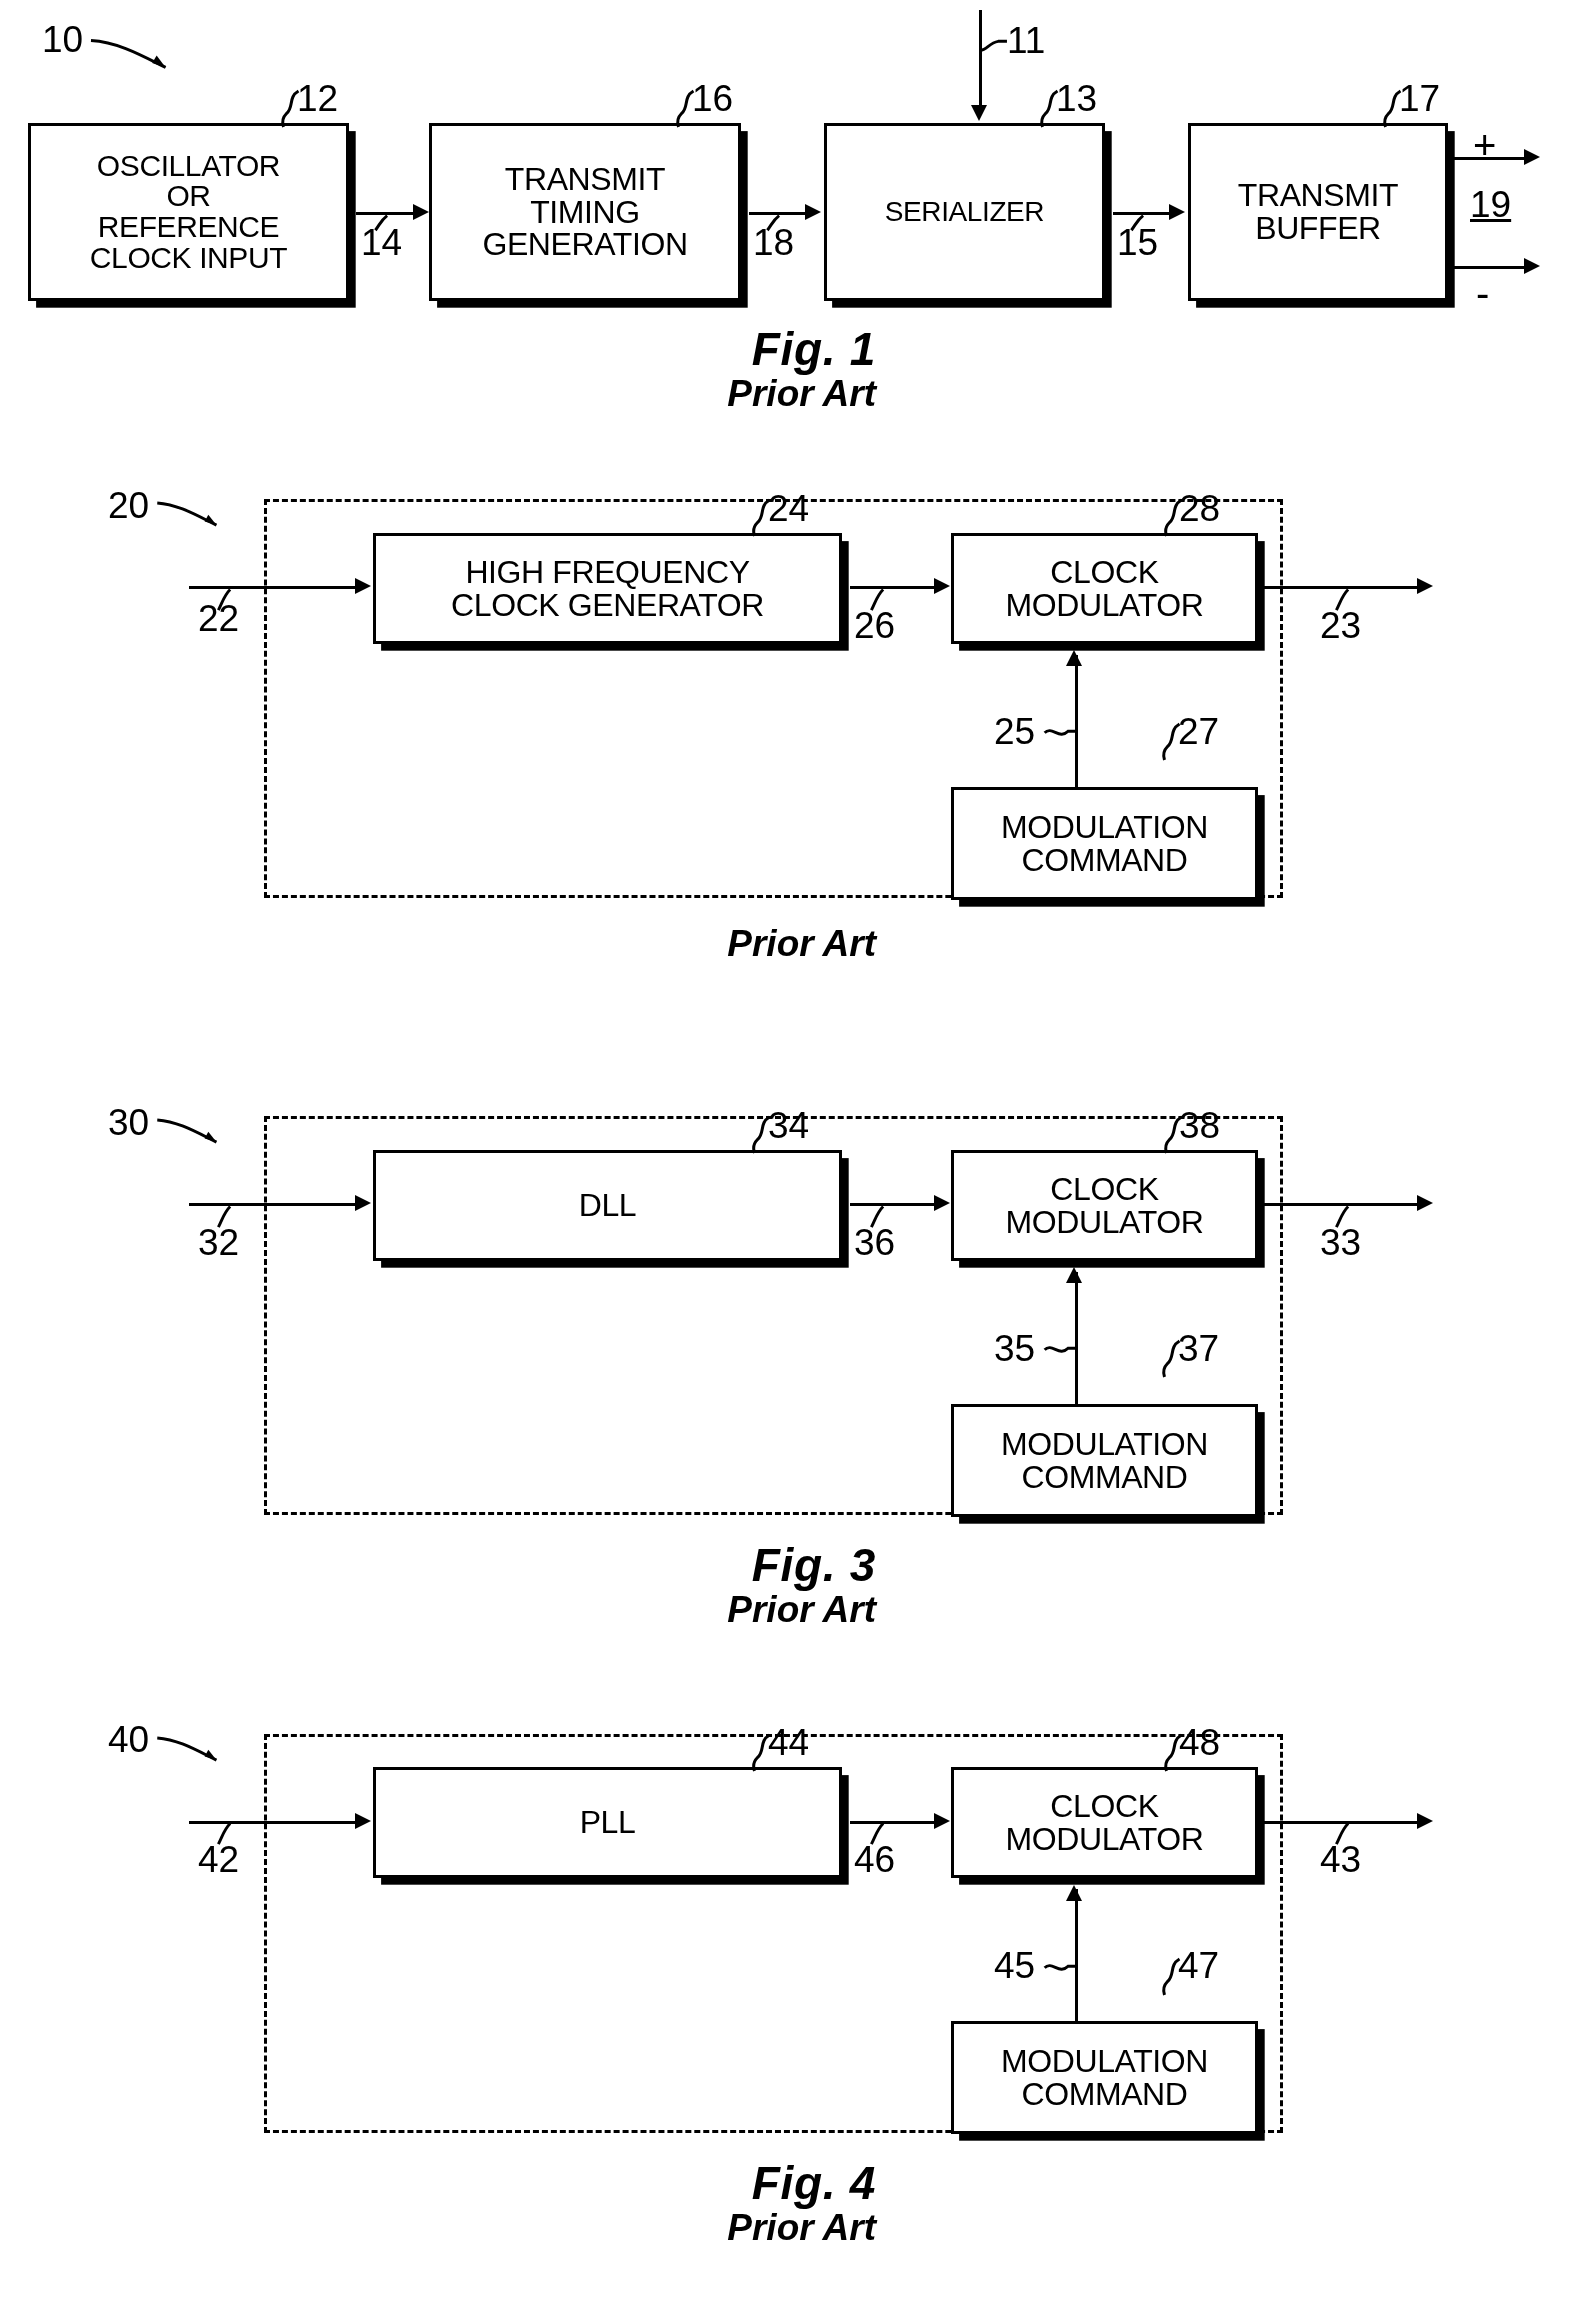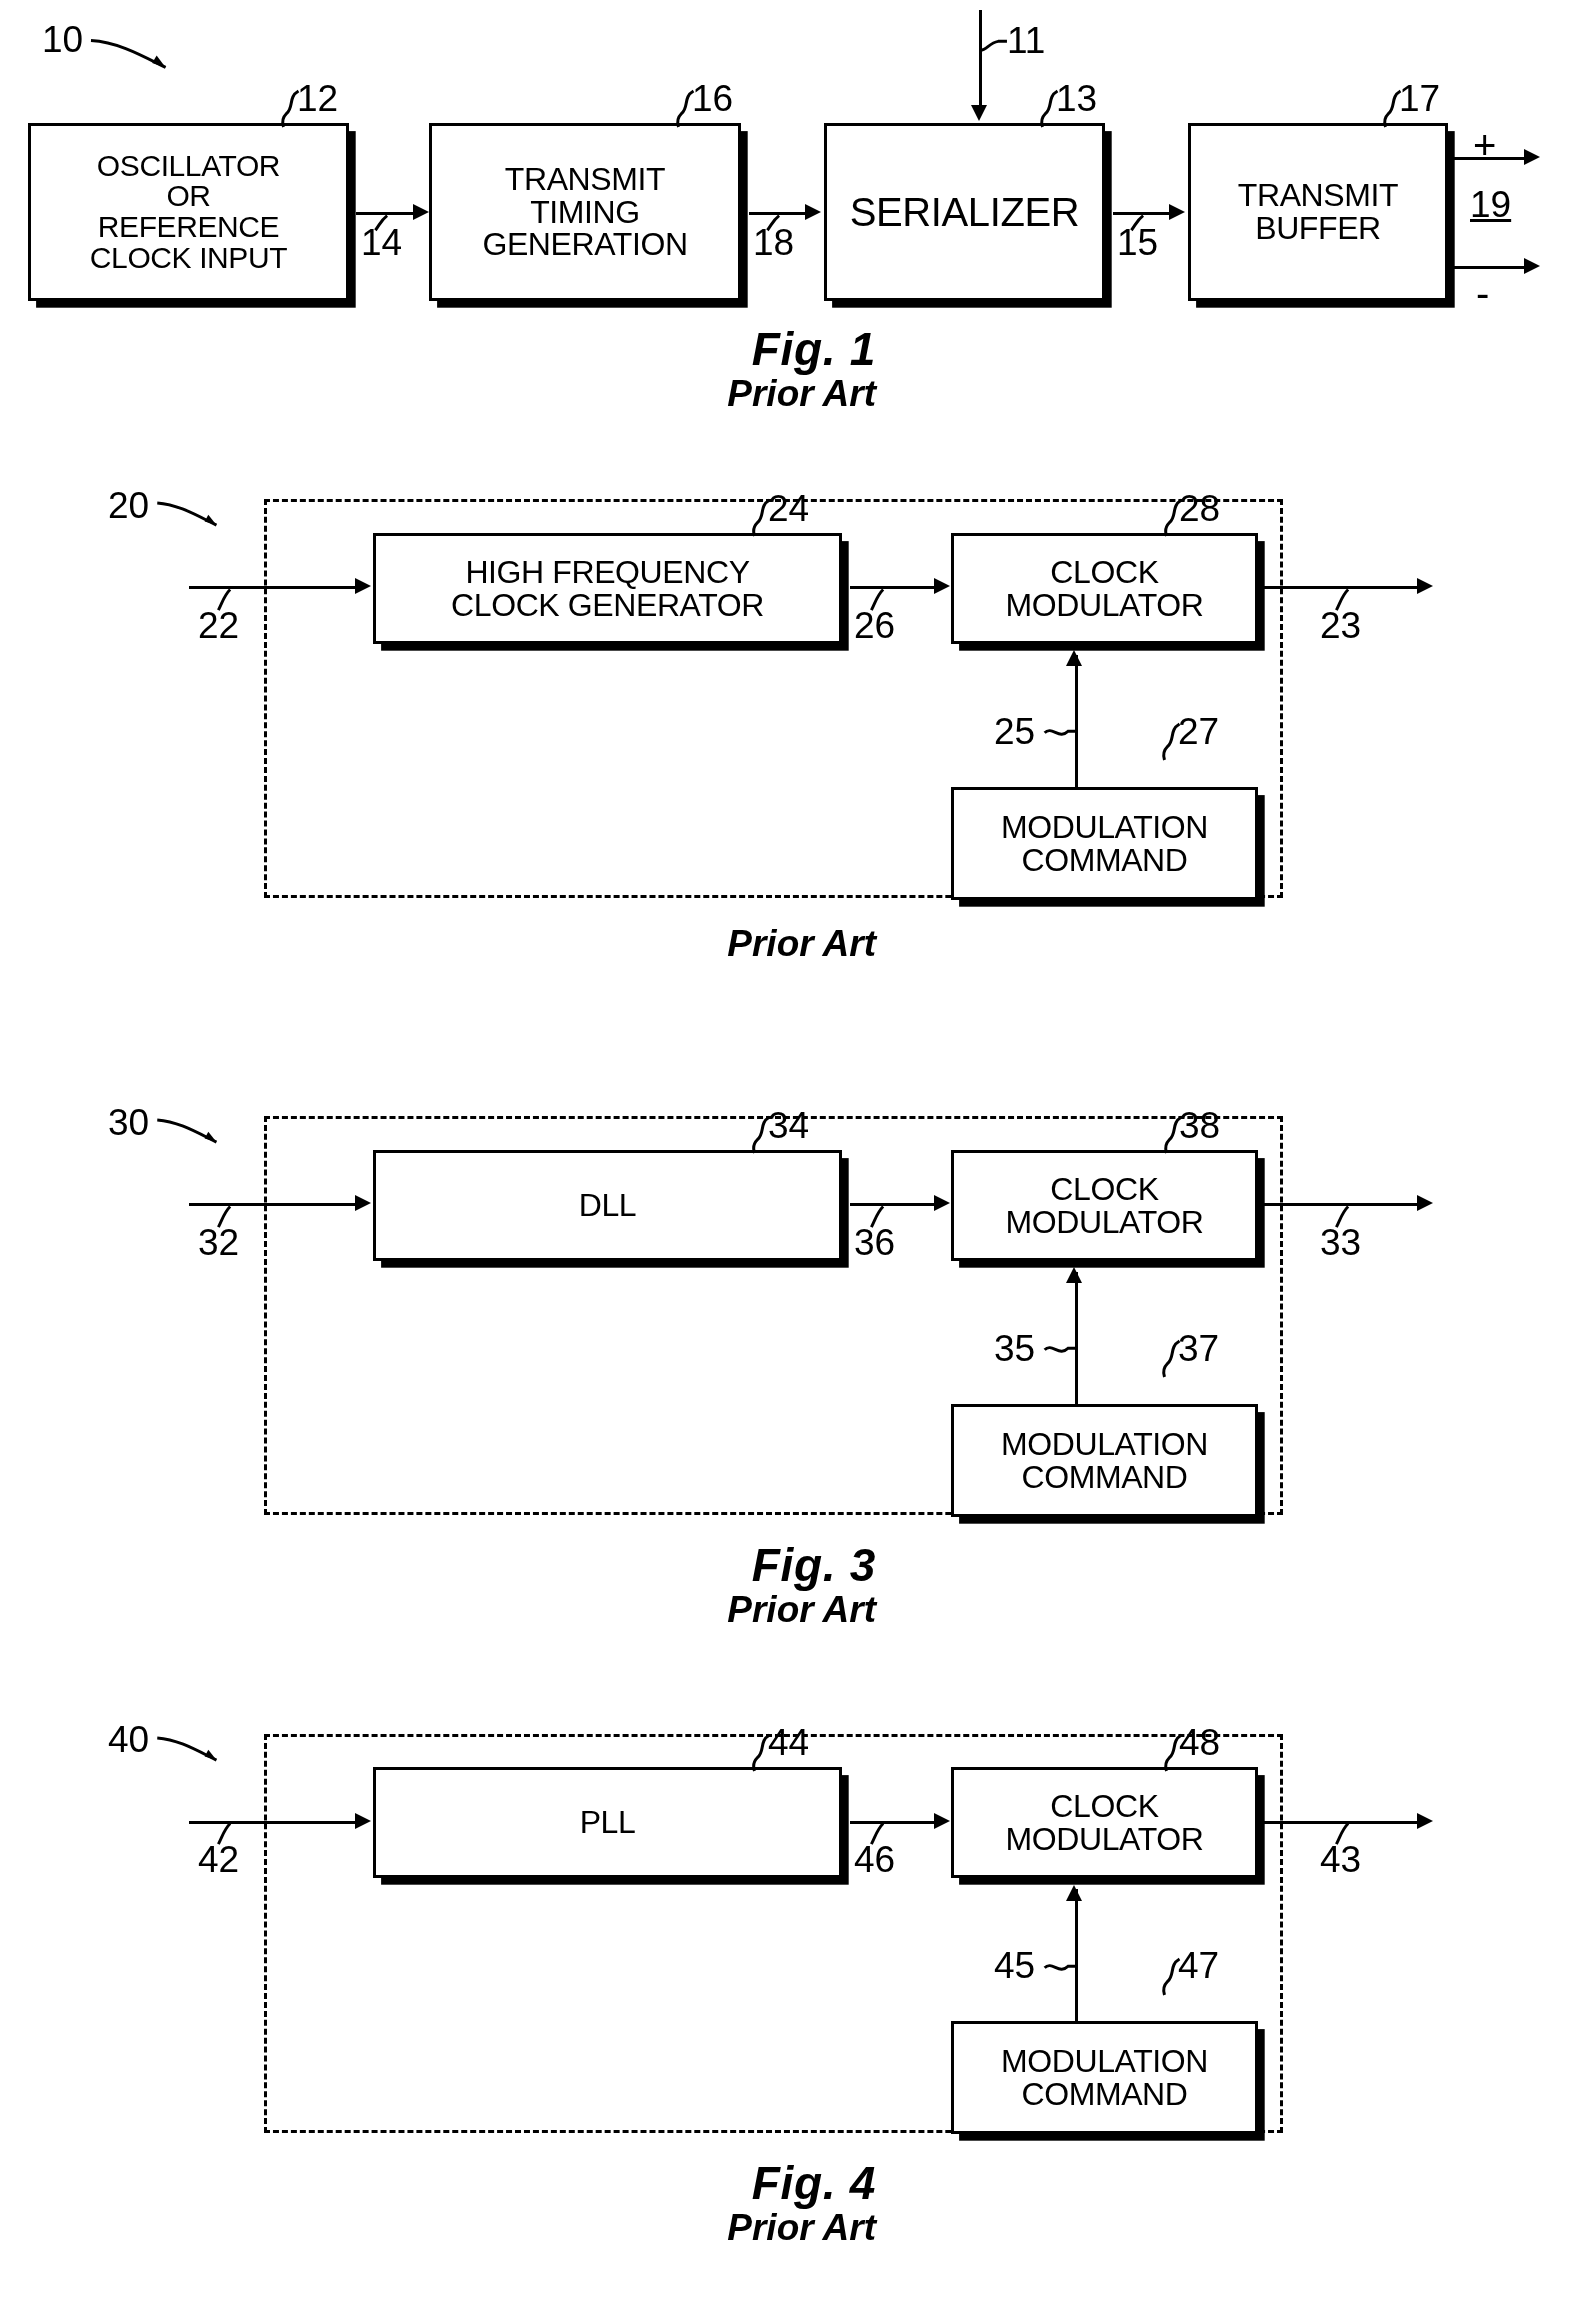--- a/index.html
+++ b/index.html
@@ -37,21 +37,21 @@
   .block .btext {
     font-family: "Liberation Sans", sans-serif;
     font-weight: 400;
     letter-spacing: -0.4px;
     line-height: 1.02;
     font-size: 32px;
     padding: 0 4.5px;
     white-space: pre-line;
   }
   .block.narrowtext .btext { font-size: 30px; }
-  .block.bigtext .btext { font-size: 40px; }
+  .block.bigtext .btext { font-size: 28px; }
 
   
   .dashbox {
     position: absolute;
     border: 3px dashed #000;
     background: transparent;
   }
 
   
   .ref {
@@ -242,21 +242,21 @@
       <svg width="82" height="37" viewBox="0 0 110 50">
         <path d="M4 8 C 32 10, 56 24, 84 38" stroke="#000" stroke-width="4" fill="none"></path>
         <path d="M84 38 L 68 33 L 73 24 Z" fill="#000"></path>
       </svg>
     </div>
 
     <div class="dashbox" style="left:264px;top:39px;width:1019px;height:399px;"></div>
 
     <div class="hline" style="left:189px;top:126px;width:171px;"></div>
     <div class="arrowR" style="left:355px;top:118px;"></div>
-    <div class="ref" style="left:198px;top:147px;">22</div>
+    <div class="ref" style="left:198px;top:140px;">22</div>
     <div class="leader" style="left:214px;top:128px;">
       <svg width="22" height="25" viewBox="0 0 30 34">
         <path d="M22 2 C 14 10, 12 18, 6 30" stroke="#000" stroke-width="4" fill="none"></path>
       </svg>
     </div>
 
     <div class="block" style="left:373px;top:73px;width:469px;height:111px;">
       <span class="btext">HIGH FREQUENCY
 CLOCK GENERATOR</span>
     </div>

